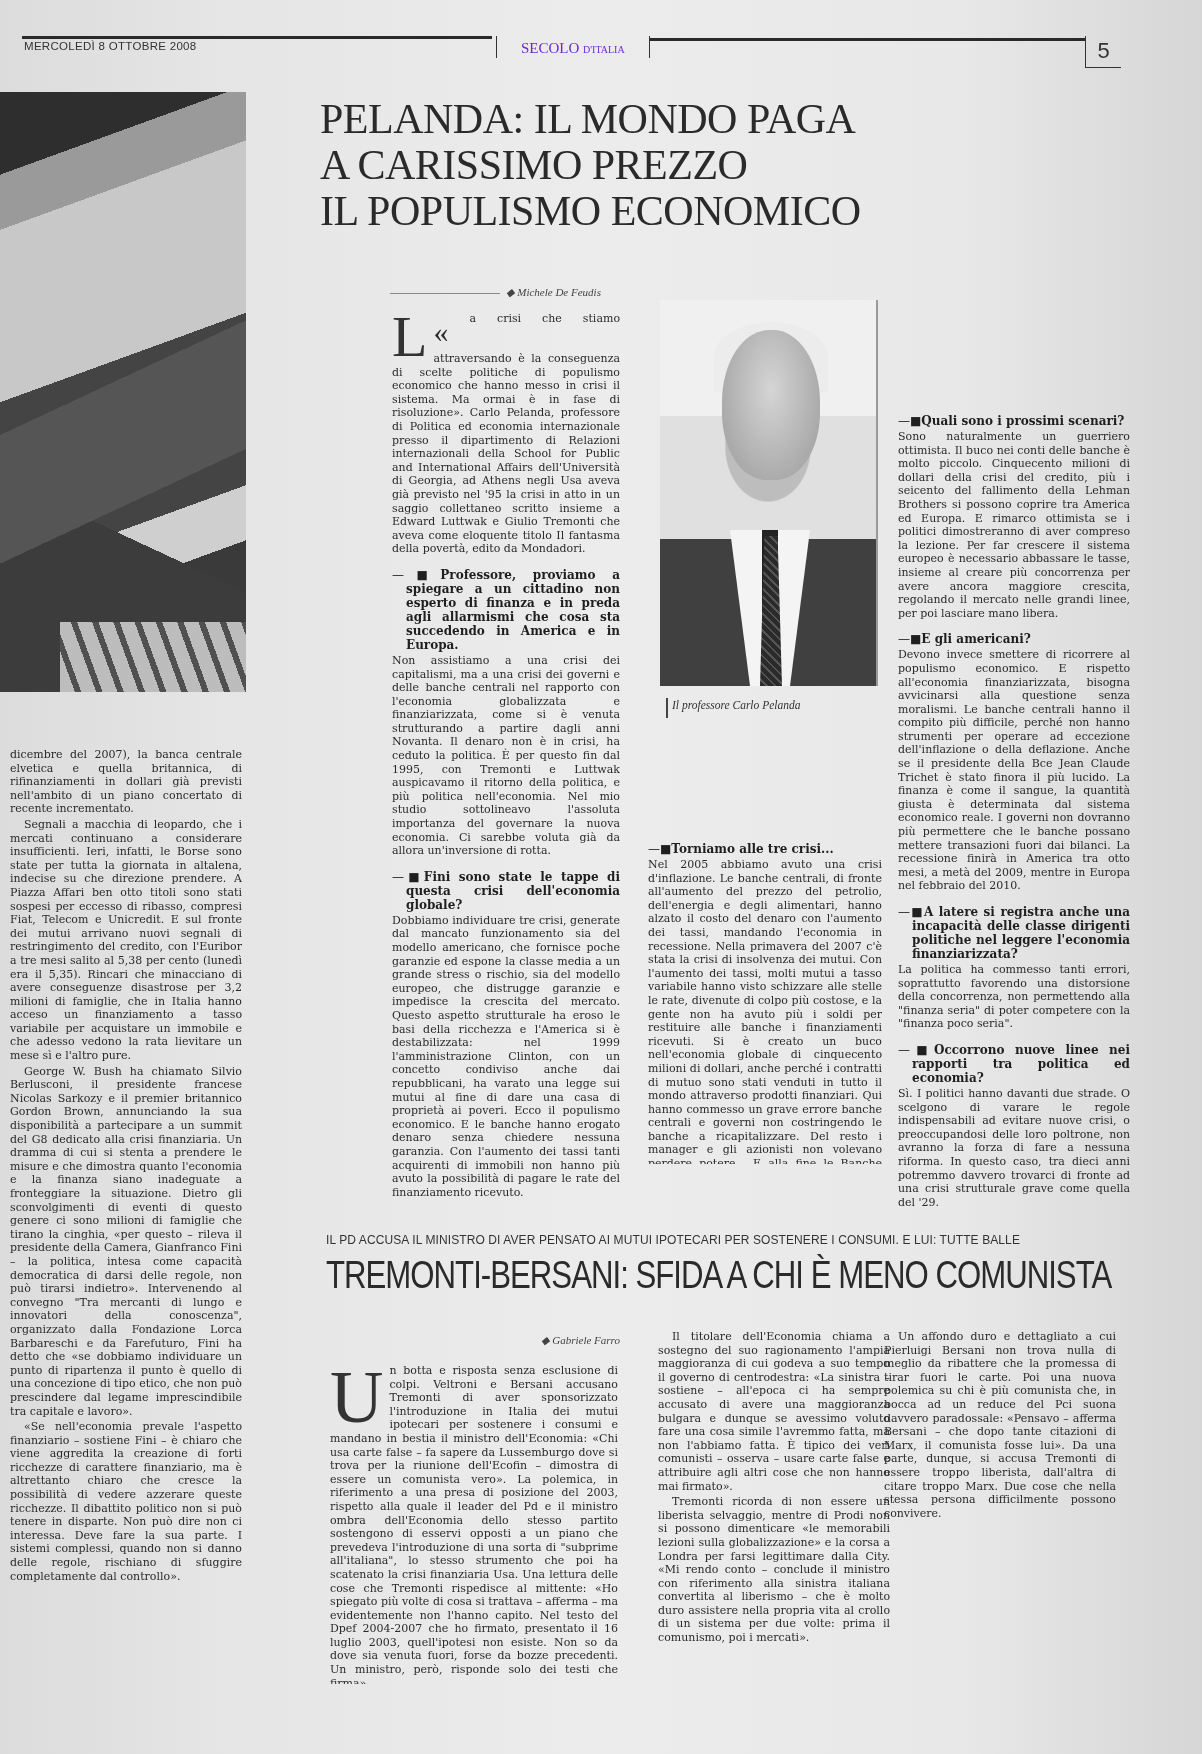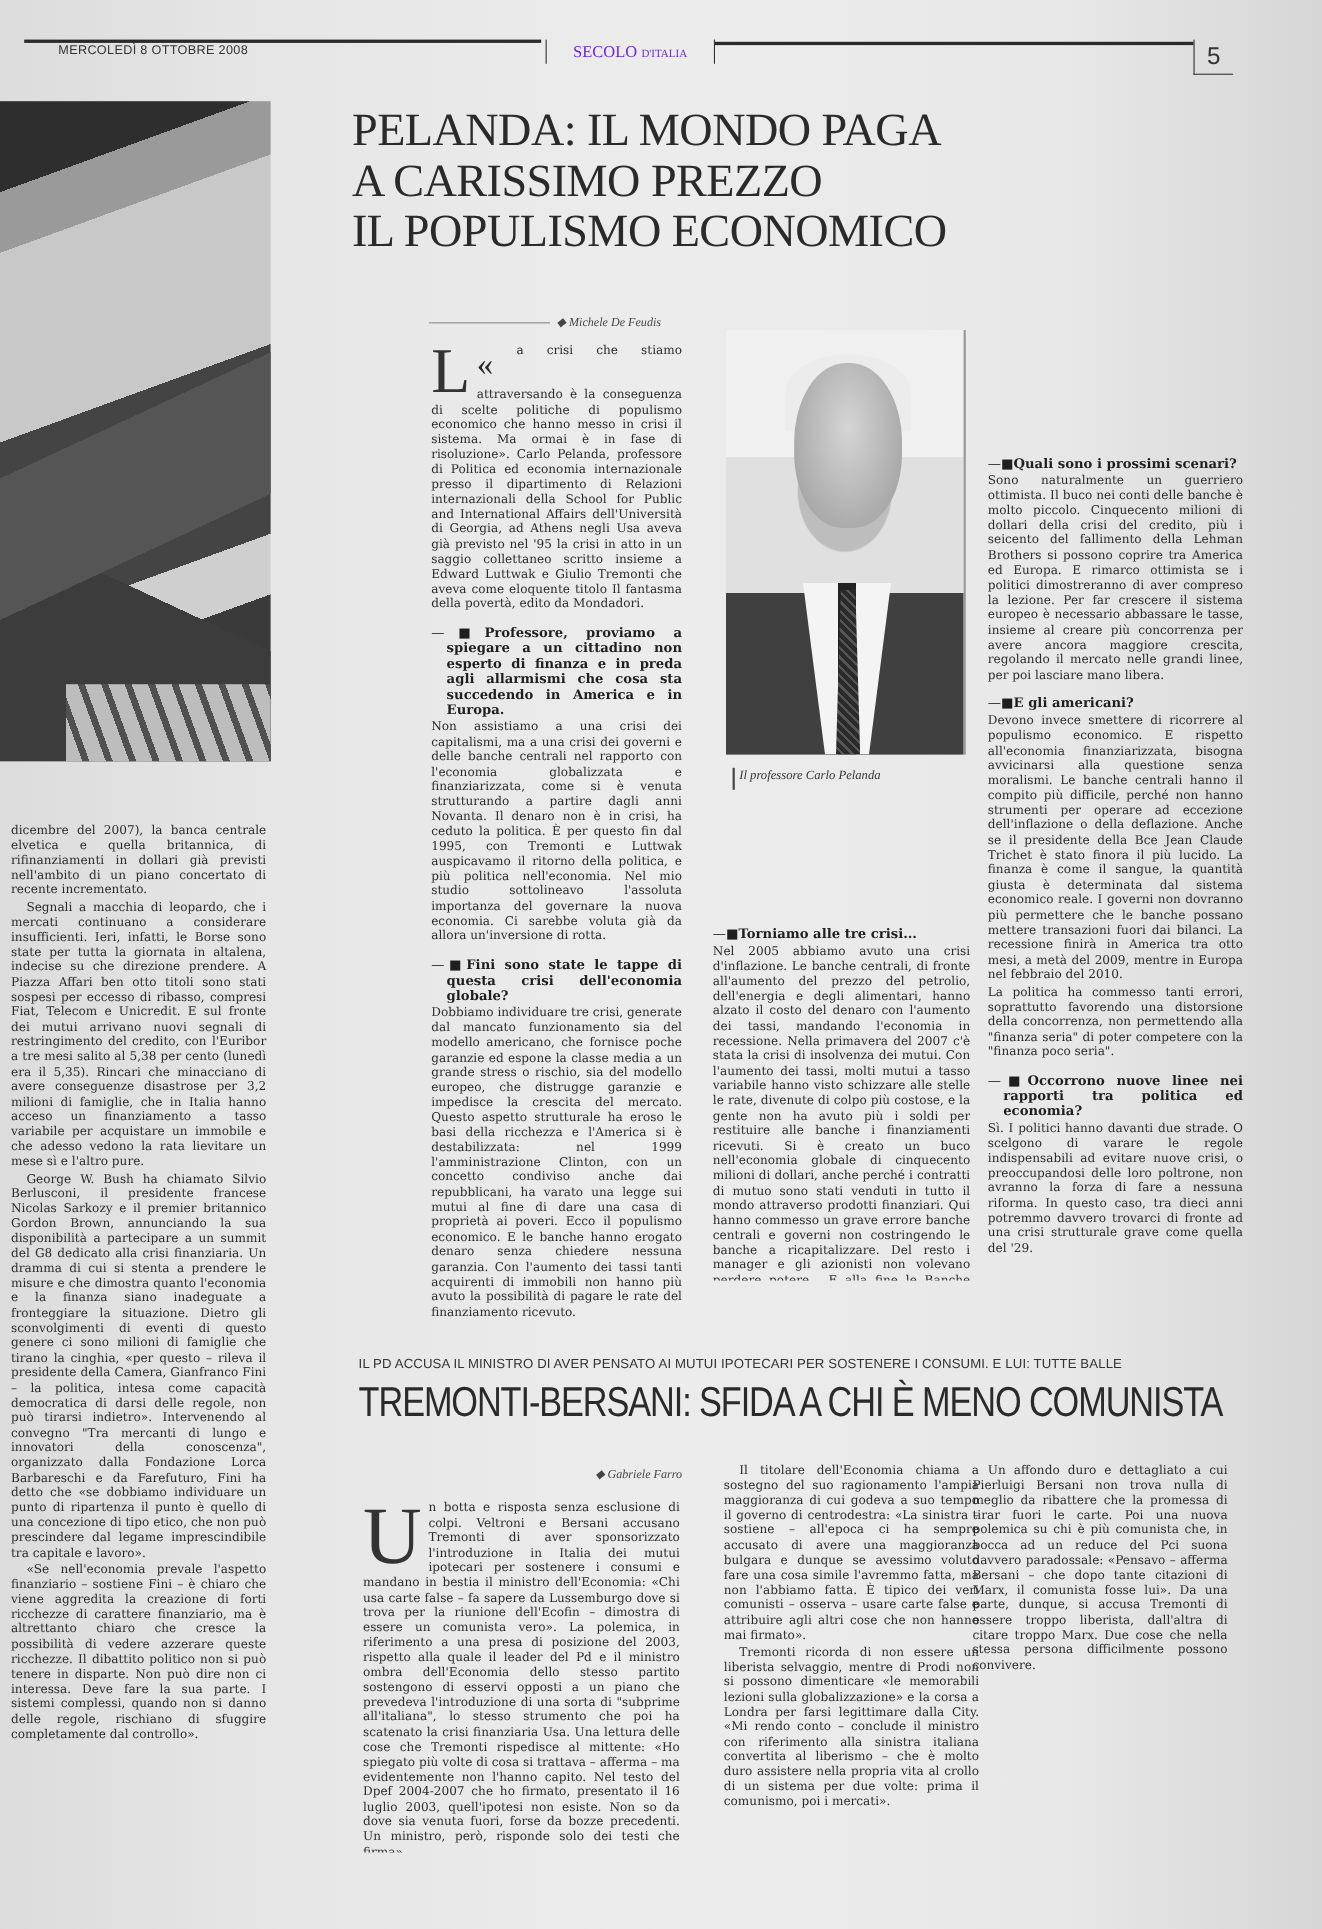--- a/index.html
+++ b/index.html
@@ -9,21 +9,21 @@
       font-family: "DejaVu Serif", serif;
       color: #222;
       position: relative;
     }
     .page { position: absolute; left: 0; top: 0; width: 1202px; height: 1754px; }
 
     
     .hdr-rule { position: absolute; top: 36px; height: 3px; background: #2a2a2a; }
     .hdr-date {
       position: absolute; left: 24px; top: 40px;
-      font-family: "Liberation Sans", sans-serif; font-size: 11.5px; letter-spacing: 0.3px; color: #333; margin-left: 29px;
+      font-family: "Liberation Sans", sans-serif; font-size: 11.5px; letter-spacing: 0.3px; color: #333;
     }
     .hdr-title {
       position: absolute; left: 496px; top: 36px; height: 22px; padding: 0 24px;
       border-left: 1.5px solid #333; border-right: 1.5px solid #333;
       font-family: "Liberation Serif", serif; font-size: 15px; color: #6d28d9; line-height: 24px;
     }
     .hdr-title small { font-size: 10px; }
     .hdr-page {
       position: absolute; left: 1085px; top: 36px; width: 36px; height: 32px;
       border-left: 1.5px solid #333; border-bottom: 1.5px solid #333;
@@ -157,20 +157,21 @@
   <div class="col" style="left:648px;top:842px;width:234px;">
     <div class="q" style="margin-top:0"><span class="dash">—■</span><span>Torniamo alle tre crisi...</span></div>
     <p style="height:306px;overflow:hidden">Nel 2005 abbiamo avuto una crisi d'inflazione. Le banche centrali, di fronte all'aumento del prezzo del petrolio, dell'energia e degli alimentari, hanno alzato il costo del denaro con l'aumento dei tassi, mandando l'economia in recessione. Nella primavera del 2007 c'è stata la crisi di insolvenza dei mutui. Con l'aumento dei tassi, molti mutui a tasso variabile hanno visto schizzare alle stelle le rate, divenute di colpo più costose, e la gente non ha avuto più i soldi per restituire alle banche i finanziamenti ricevuti. Si è creato un buco nell'economia globale di cinquecento milioni di dollari, anche perché i contratti di mutuo sono stati venduti in tutto il mondo attraverso prodotti finanziari. Qui hanno commesso un grave errore banche centrali e governi non costringendo le banche a ricapitalizzare. Del resto i manager e gli azionisti non volevano perdere potere... E alla fine le Banche centrali hanno finanziato un sistema che era in oggettiva crisi di fiducia. La terza crisi è stata generata con l'aumento del rischio di insolvenza di tutto il sistema, e con la conseguente crisi bancaria. La Federal Reserve stoltamente ha lasciato fallire la Lehman Brothers, e la verità è venuta a galla.</p>
   </div>
 
   <div class="col" style="left:898px;top:96px;width:232px;">
     <div class="q" style="margin-top:318px"><span class="dash">—■</span><span>Quali sono i prossimi scenari?</span></div>
     <p>Sono naturalmente un guerriero ottimista. Il buco nei conti delle banche è molto piccolo. Cinquecento milioni di dollari della crisi del credito, più i seicento del fallimento della Lehman Brothers si possono coprire tra America ed Europa. E rimarco ottimista se i politici dimostreranno di aver compreso la lezione. Per far crescere il sistema europeo è necessario abbassare le tasse, insieme al creare più concorrenza per avere ancora maggiore crescita, regolando il mercato nelle grandi linee, per poi lasciare mano libera.</p>
     <div class="q"><span class="dash">—■</span><span>E gli americani?</span></div>
     <p>Devono invece smettere di ricorrere al populismo economico. E rispetto all'economia finanziarizzata, bisogna avvicinarsi alla questione senza moralismi. Le banche centrali hanno il compito più difficile, perché non hanno strumenti per operare ad eccezione dell'inflazione o della deflazione. Anche se il presidente della Bce Jean Claude Trichet è stato finora il più lucido. La finanza è come il sangue, la quantità giusta è determinata dal sistema economico reale. I governi non dovranno più permettere che le banche possano mettere transazioni fuori dai bilanci. La recessione finirà in America tra otto mesi, a metà del 2009, mentre in Europa nel febbraio del 2010.</p>
+    <div class="q"><span class="dash">—■</span><span>A latere si registra anche una incapacità delle classe dirigenti politiche nel leggere l'economia finanziarizzata?</span></div>
     <p>La politica ha commesso tanti errori, soprattutto favorendo una distorsione della concorrenza, non permettendo alla "finanza seria" di poter competere con la "finanza poco seria".</p>
     <div class="q"><span class="dash">—■</span><span>Occorrono nuove linee nei rapporti tra politica ed economia?</span></div>
     <p>Sì. I politici hanno davanti due strade. O scelgono di varare le regole indispensabili ad evitare nuove crisi, o preoccupandosi delle loro poltrone, non avranno la forza di fare a nessuna riforma. In questo caso, tra dieci anni potremmo davvero trovarci di fronte ad una crisi strutturale grave come quella del '29.</p>
   </div>
 
   <div class="kicker2">IL PD ACCUSA IL MINISTRO DI AVER PENSATO AI MUTUI IPOTECARI PER SOSTENERE I CONSUMI. E LUI: TUTTE BALLE</div>
   <div class="headline2">TREMONTI-BERSANI: SFIDA A CHI È MENO COMUNISTA</div>
   <div class="byline byline2">◆ <span>Gabriele Farro</span></div>
 
   <div class="col" style="left:330px;top:1364px;width:288px;">

